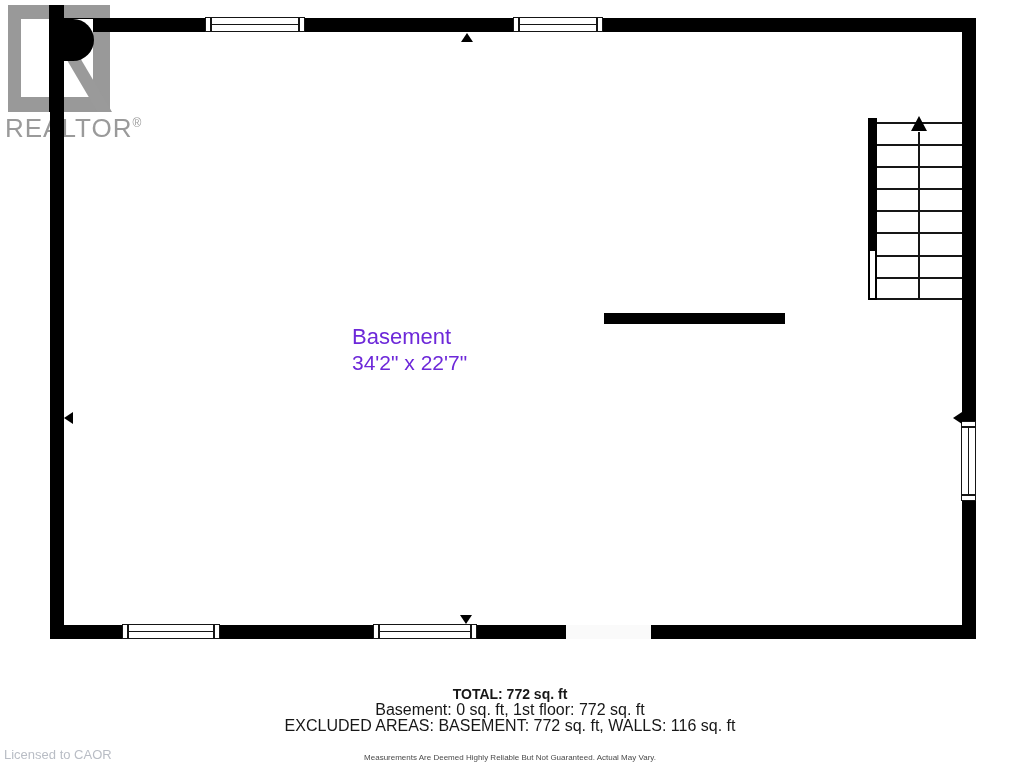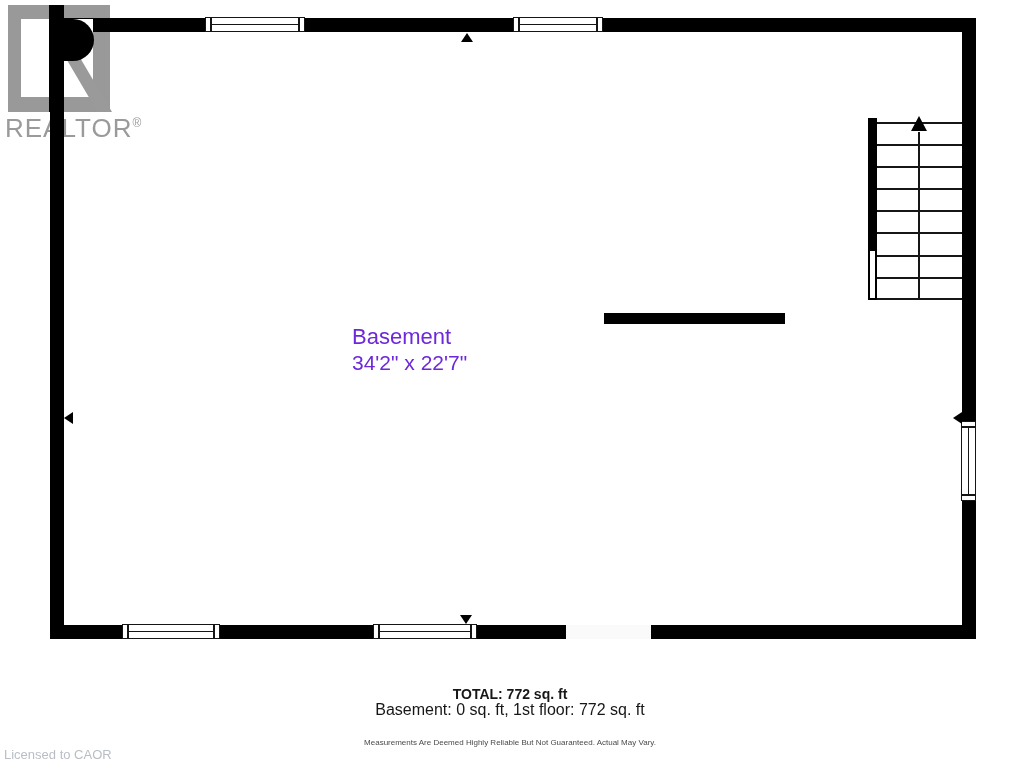--- a/index.html
+++ b/index.html
@@ -133,18 +133,19 @@
   <div class="logo-square">
     <div class="logo-white"></div>
     <div class="logo-leg"></div>
     <div class="logo-stem"></div>
     <div class="logo-bowl"></div>
   </div>
 
   <div class="summary">
     <div class="sum-total">TOTAL: 772 sq. ft</div>
     <div class="sum-line">Basement: 0 sq. ft, 1st floor: 772 sq. ft</div>
+    <div class="sum-line">EXCLUDED AREAS: BASEMENT: 772 sq. ft, WALLS: 116 sq. ft</div>
     <div class="sum-disclaimer">Measurements Are Deemed Highly Reliable But Not Guaranteed. Actual May Vary.</div>
   </div>
 
   <div class="licensed">Licensed to CAOR</div>
 
 </div>
 
 </body></html>

